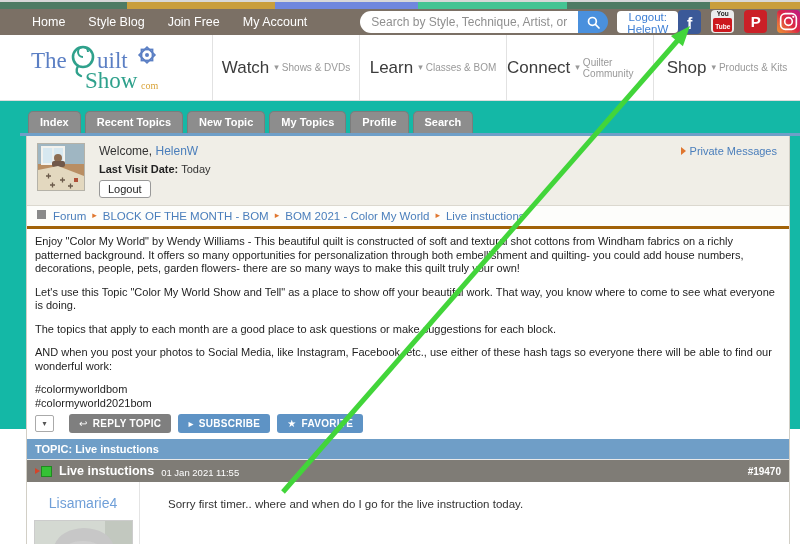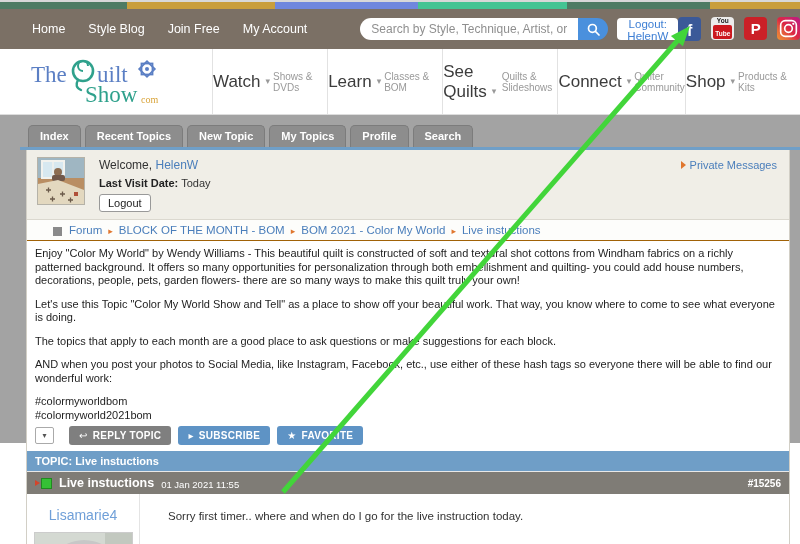--- a/index.html
+++ b/index.html
@@ -6,21 +6,21 @@
   body{width:800px;height:544px;overflow:hidden;position:relative;background:#fff;
        font-family:"Liberation Sans", sans-serif;}
 
   
   .top-edge{height:2px;background:#d8d8d8}
   .stripe{display:flex;height:7px}
   .stripe div{height:100%}
   .sg0{width:127px}.sg1{width:148px}.sg2{width:143px}.sg3{width:149px}.sg4{width:143px}.sg5{width:90px}
 
   
-  .topbar{height:40px;background:#7b7065;display:flex;align-items:center;padding-left:32px;color:#fff;font-size:12.5px}
+  .topbar{height:26px;background:#7b7065;display:flex;align-items:center;padding-left:32px;color:#fff;font-size:12.5px}
   .topbar .tlink{margin-right:23px;cursor:pointer;white-space:nowrap}
   .searchwrap{display:flex;margin-left:30px;align-items:center}
   .search{width:196px;height:22px;border:none;border-radius:11px 0 0 11px;padding:0 11px;font-size:12px;outline:none;color:#555}
   .search::placeholder{color:#8f8f8f}
   .search-btn{width:30px;height:22px;background:#4a90dd;border:none;border-radius:0 11px 11px 0;display:flex;align-items:center;justify-content:center;cursor:pointer}
   .logout-top{margin-left:9px;height:22px;background:#fff;border:none;border-radius:4px;color:#3e7fd4;font-size:11.5px;padding:0 10px;cursor:pointer}
   .socials{margin-left:auto;margin-right:28px;display:flex;gap:10px}
   .sicon{width:23px;height:23px;border-radius:4px;display:flex;align-items:center;justify-content:center;cursor:pointer}
   .fb{background:#3b5998;color:#fff;font-weight:bold;font-size:16px;align-items:flex-end;padding-bottom:1px}
   .yt{background:#ececec;flex-direction:column;gap:1px}
@@ -40,38 +40,38 @@
   .l-star{position:absolute;left:105px;top:2px}
   .l-show{position:absolute;left:54px;top:26px;font-size:23px;color:#2fa18c}
   .l-com{position:absolute;left:110px;top:38px;font-size:10px;color:#d9a43a}
   .nav{flex:1;display:flex}
   .nav-item{flex:1;border-left:1px solid #e2e2e2;display:flex;flex-direction:row;align-items:center;justify-content:center;gap:3px;cursor:pointer}
   .nav-label{font-size:17px;color:#3c3c3c}
   .caret{font-size:9px;color:#999;margin-left:5px;vertical-align:3px}
   .nav-sub{font-size:10px;color:#999}
 
   
-  .content{background:#a3a3a3;height:328px;position:relative}
+  .content{background:#14b8a6;height:328px;position:relative}
   .tabs{padding:10px 0 0 28px;display:flex;gap:4px}
   .tab{background:#8d8d8d;border:1px solid #7c7c7c;border-bottom:none;color:#fff;font-size:11px;font-weight:bold;
        padding:4px 11px 5px;border-radius:5px 5px 0 0;cursor:pointer;white-space:nowrap}
   .blueline{height:3px;background:#6f9fc8;margin-left:20px}
   .container{margin-left:26px;width:762px;background:#fff;border-left:1px solid #d2cfc6;border-right:1px solid #d2cfc6}
 
   .welcome{background:#f0eee7;border-bottom:1px solid #dbd8cf;padding:7px 10px;display:flex;position:relative}
   .wavatar{width:46px;height:46px;border:1px solid #b5b2a8;display:block}
   .winfo{margin-left:14px;font-size:12px;color:#333;padding-top:1px}
   .winfo .r1 a{color:#4a7ebb;text-decoration:none}
   .winfo .r2{font-size:11px;margin-top:5px}
   .winfo .r2 b{color:#222}
   .logout-small{margin-top:5px;font-size:11px;background:#fff;border:1px solid #999;border-radius:3px;padding:2px 8px;color:#222;cursor:pointer}
   .pm{position:absolute;right:12px;top:9px;font-size:11px;color:#4a7ebb;cursor:pointer;display:flex;align-items:center}
   .pm-tri{display:inline-block;width:0;height:0;border-left:5px solid #e0762e;border-top:4px solid transparent;border-bottom:4px solid transparent;margin-right:4px}
 
-  .crumbs{padding:4px 26px;font-size:11.5px;border-bottom:1px solid #a16207;display:flex;align-items:flex-end;background:#fdfdfb}
+  .crumbs{padding:4px 10px;font-size:11.5px;border-bottom:3px solid #a16207;display:flex;align-items:flex-start;background:#fdfdfb}
   .crumb-square{width:9px;height:9px;background:#8a8a8a;display:inline-block;margin-right:7px}
   .crumb{color:#4a7ebb;cursor:pointer;white-space:nowrap}
   .crumb-sep{color:#e0762e;font-size:9px;margin:0 6px}
 
   .desc{padding:6px 10px 0 8px;font-size:11px;color:#1e1e1e;line-height:13.5px;width:745px}
   .desc p{margin:0 0 10px 0}
   .desc p.tag{margin:0}
 
   .actions{display:flex;align-items:center;gap:7px;padding:4px 8px 6px}
   .collapse-btn{width:17px;height:15px;border:1px solid #aaa;border-radius:2px;background:#fff;font-size:8px;color:#555;
@@ -168,24 +168,20 @@
   <div class="nav">
     <div class="nav-item">
       <span class="nav-label"><span>Watch</span><span class="caret">▾</span></span>
       <span class="nav-sub">Shows &amp; DVDs</span>
     </div>
     <div class="nav-item">
       <span class="nav-label"><span>Learn</span><span class="caret">▾</span></span>
       <span class="nav-sub">Classes &amp; BOM</span>
     </div>
     <div class="nav-item">
-      <span class="nav-label"><span>See Quilts</span><span class="caret">▾</span></span>
-      <span class="nav-sub">Quilts &amp; Slideshows</span>
-    </div>
-    <div class="nav-item">
       <span class="nav-label"><span>Connect</span><span class="caret">▾</span></span>
       <span class="nav-sub">Quilter Community</span>
     </div>
     <div class="nav-item">
       <span class="nav-label"><span>Shop</span><span class="caret">▾</span></span>
       <span class="nav-sub">Products &amp; Kits</span>
     </div>
   </div>
 </div>
 
@@ -268,21 +264,21 @@
       </button>
     </div>
 
     <div class="topicbar">TOPIC: Live instuctions</div>
 
     <div class="postheader">
       <span class="ph-tri"></span>
       <span class="ph-square"></span>
       <span class="ph-title">Live instuctions</span>
       <span class="ph-date">01 Jan 2021 11:55</span>
-      <span class="ph-id">#15256</span>
+      <span class="ph-id">#19470</span>
     </div>
 
     <div class="postrow">
       <div class="post-left">
         <div class="post-user">Lisamarie4</div>
         <svg class="post-avatar" viewBox="0 0 97 100" height="100">
           <rect width="97" height="100" fill="#d4d9d2"></rect>
           <rect x="70" y="0" width="27" height="100" fill="#c2c8bf"></rect>
           <path d="M18 45 q-6 30 8 44 l45 0 q16 -16 8 -46 q6 -34 -30 -36 q-36 2 -31 38 Z" fill="#c7c7c7"></path>
           <path d="M22 40 q-3 22 5 34 M75 40 q4 22 -4 34" stroke="#e0e0e0" stroke-width="3" fill="none"></path>

